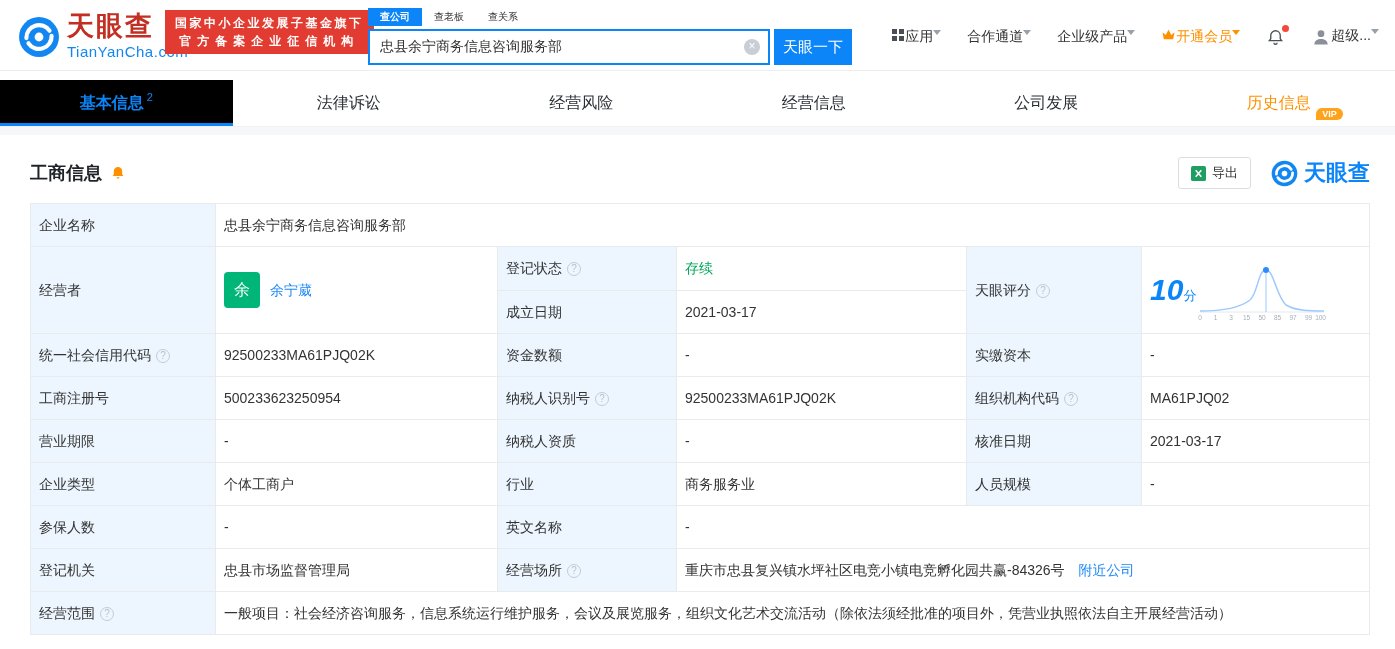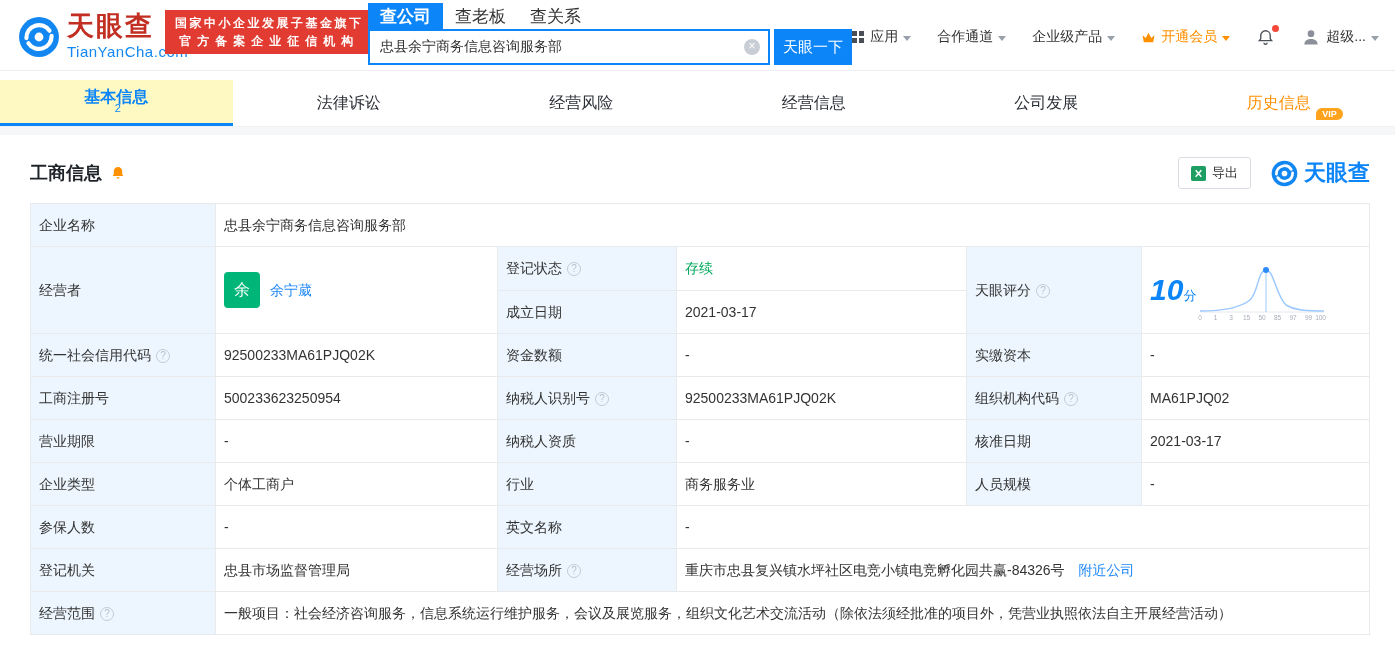--- a/index.html
+++ b/index.html
@@ -11,44 +11,44 @@
   
   header { position: relative; height: 71px; background: #fff; border-bottom: 1px solid #ebedf0; }
   .logo { position: absolute; left: 18px; top: 13px; display: flex; align-items: center; gap: 7px; cursor: pointer; }
   .logo-cn { font-size: 27px; font-weight: bold; color: #c22e22; letter-spacing: 2px; line-height: 1; }
   .logo-en { font-size: 15px; color: #1287f1; margin-top: 3px; letter-spacing: .5px; }
   .gov-badge { position: absolute; left: 165px; top: 10px; background: #e23b31; color: #fff;
     font-size: 12px; line-height: 18px; padding: 4px 10px; text-align: center; font-weight: bold; }
   .gov-badge .l1 { letter-spacing: 2.5px; }
   .gov-badge .l2 { letter-spacing: 6px; }
   .search-block { position: absolute; left: 368px; top: 5px; }
-  .search-tabs { display: flex; align-items: center; height: 23px; font-size: 17px; }
+  .search-tabs { display: flex; align-items: center; height: 23px; font-size: 10px; }
   .stab { padding: 2px 12px; cursor: pointer; color: #333; }
   .stab.active { background: #0b85f8; color: #fff; font-weight: bold; }
   .search-row { display: flex; margin-top: 1px; }
   .search-input-wrap { position: relative; width: 402px; }
   .search-input { width: 100%; height: 36px; border: 2px solid #0b85f8; padding: 0 34px 0 10px;
     font-size: 14px; color: #333; outline: none; font-family: inherit; }
   .clear { position: absolute; right: 10px; top: 10px; width: 16px; height: 16px; border-radius: 50%;
     background: #c9ced6; color: #fff; font-size: 12px; line-height: 15px; text-align: center; cursor: pointer; }
   .search-btn { width: 78px; height: 36px; margin-left: 4px; background: #0b85f8; color: #fff;
     border: none; font-size: 15px; cursor: pointer; font-family: inherit; }
   .top-nav { position: absolute; right: 16px; top: 27px; display: flex; align-items: center; gap: 26px; }
-  .nav-item { display: flex; align-items: center; gap: 5px; cursor: pointer; color: #333; white-space: nowrap; }
+  .nav-item { display: flex; cursor: pointer; color: #333; white-space: nowrap; }
   .caret { width: 0; height: 0; border-left: 4px solid transparent; border-right: 4px solid transparent;
     border-top: 5px solid #98a0ab; margin-top: 2px; }
   .nav-vip { color: #ff9000; font-weight: normal; }
   .nav-vip .caret { border-top-color: #ff9000; }
   .nav-bell { position: relative; cursor: pointer; display: flex; }
   .bell-dot { position: absolute; top: -3px; right: -4px; width: 7px; height: 7px; background: #f5483b; border-radius: 50%; }
   
   .tabbar { display: flex; height: 47px; margin-top: 9px; background: #fff; border-bottom: 1px solid #f0f1f3; }
   .tab { flex: 1; display: flex; align-items: center; justify-content: center; font-size: 16px;
     cursor: pointer; position: relative; color: #2b2f36; }
-  .tab.active { background: #fef9c3; color: #0b85f8; font-weight: bold; box-shadow: inset 0 -3px 0 #0b85f8; flex-direction: column; }
+  .tab.active { background: #000000; color: #0b85f8; font-weight: bold; box-shadow: inset 0 -3px 0 #0b85f8; }
   .tab .sup { display: inline-block; font-size: 11px; color: #0b85f8; margin-left: 3px;
     transform: translateY(-6px); font-weight: normal; }
   .tab.vip-tab { color: #ff9000; }
   .tab-label-wrap { position: relative; }
   .vip-tag { position: absolute; top: -13px; right: -32px; background: #ffa21c; color: #fff;
     font-size: 9px; font-weight: bold; padding: 1px 6px; border-radius: 7px 7px 7px 0; margin-top: 28px; }
   .gap { height: 8px; background: #f6f7f9; }
   
   .section-head { display: flex; justify-content: space-between; align-items: center; margin: 22px 25px 14px 30px; }
   .sec-left { display: flex; align-items: center; gap: 8px; }

